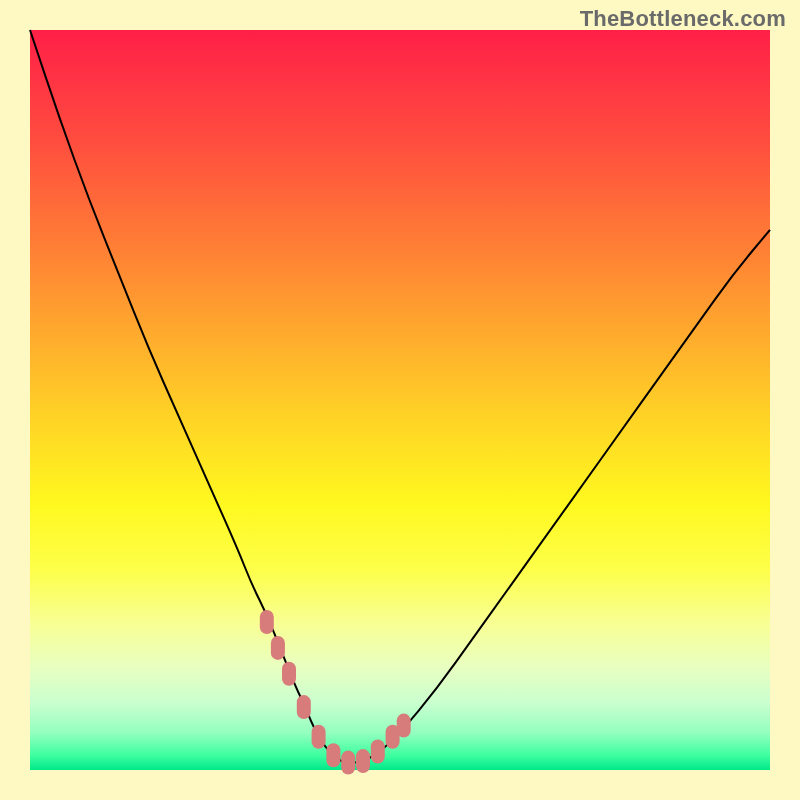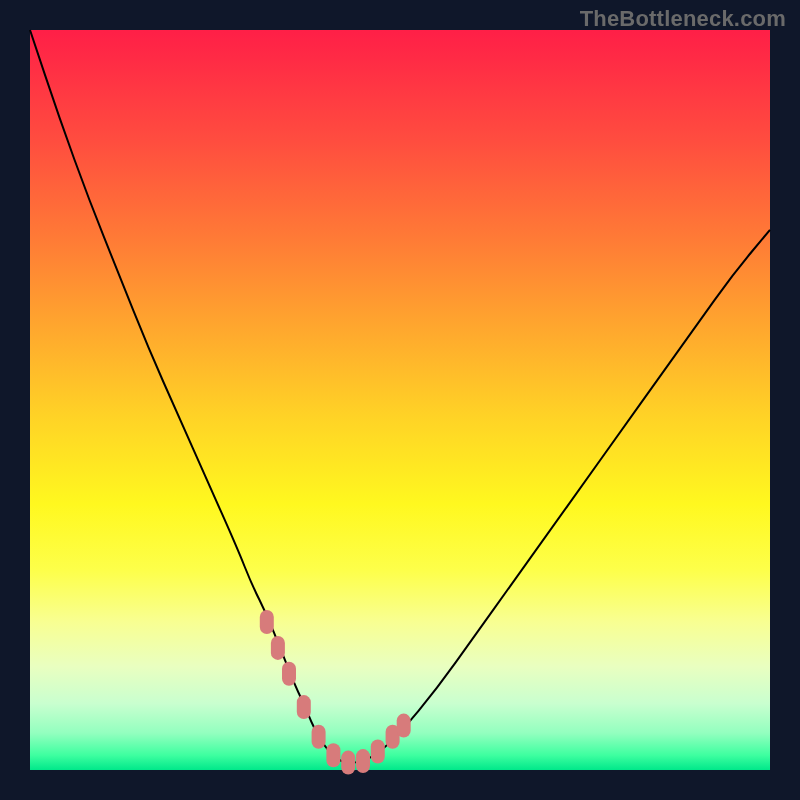--- a/index.html
+++ b/index.html
@@ -1,21 +1,21 @@
 <!DOCTYPE html>
 <html><head>
 <meta charset="utf-8">
 <style>
   * { margin: 0; padding: 0; box-sizing: border-box; }
   html, body { width: 800px; height: 800px; overflow: hidden; background: #000; }
   .frame {
     position: relative;
     width: 800px;
     height: 800px;
-    background: #0f172a;
+    background: #fef9c3;
   }
   .plot-area {
     position: absolute;
     left: 30px;
     top: 30px;
     width: 740px;
     height: 740px;
     background: linear-gradient(to bottom,
       #ff1f47 0%,
       #ff4d3f 15%,

